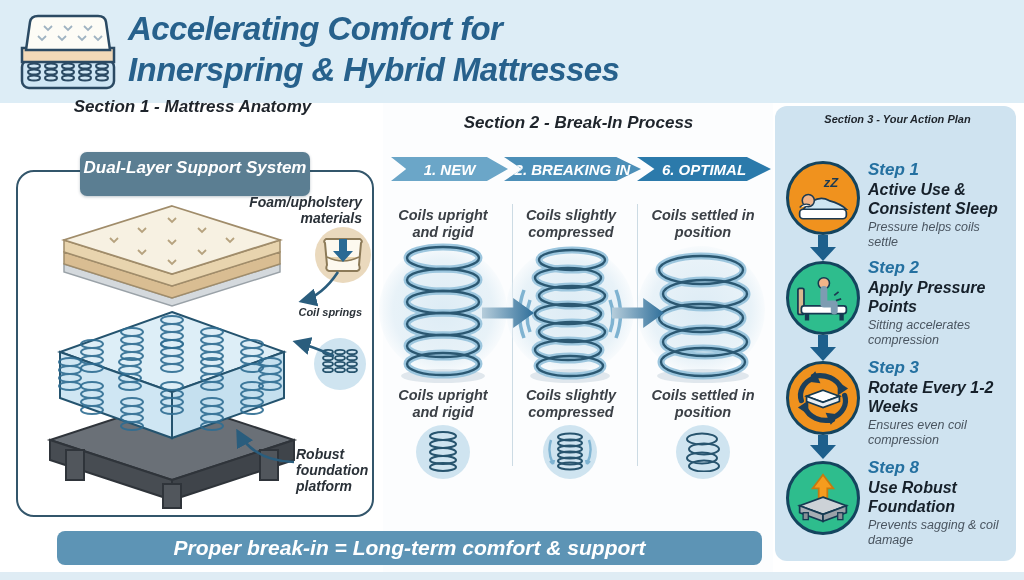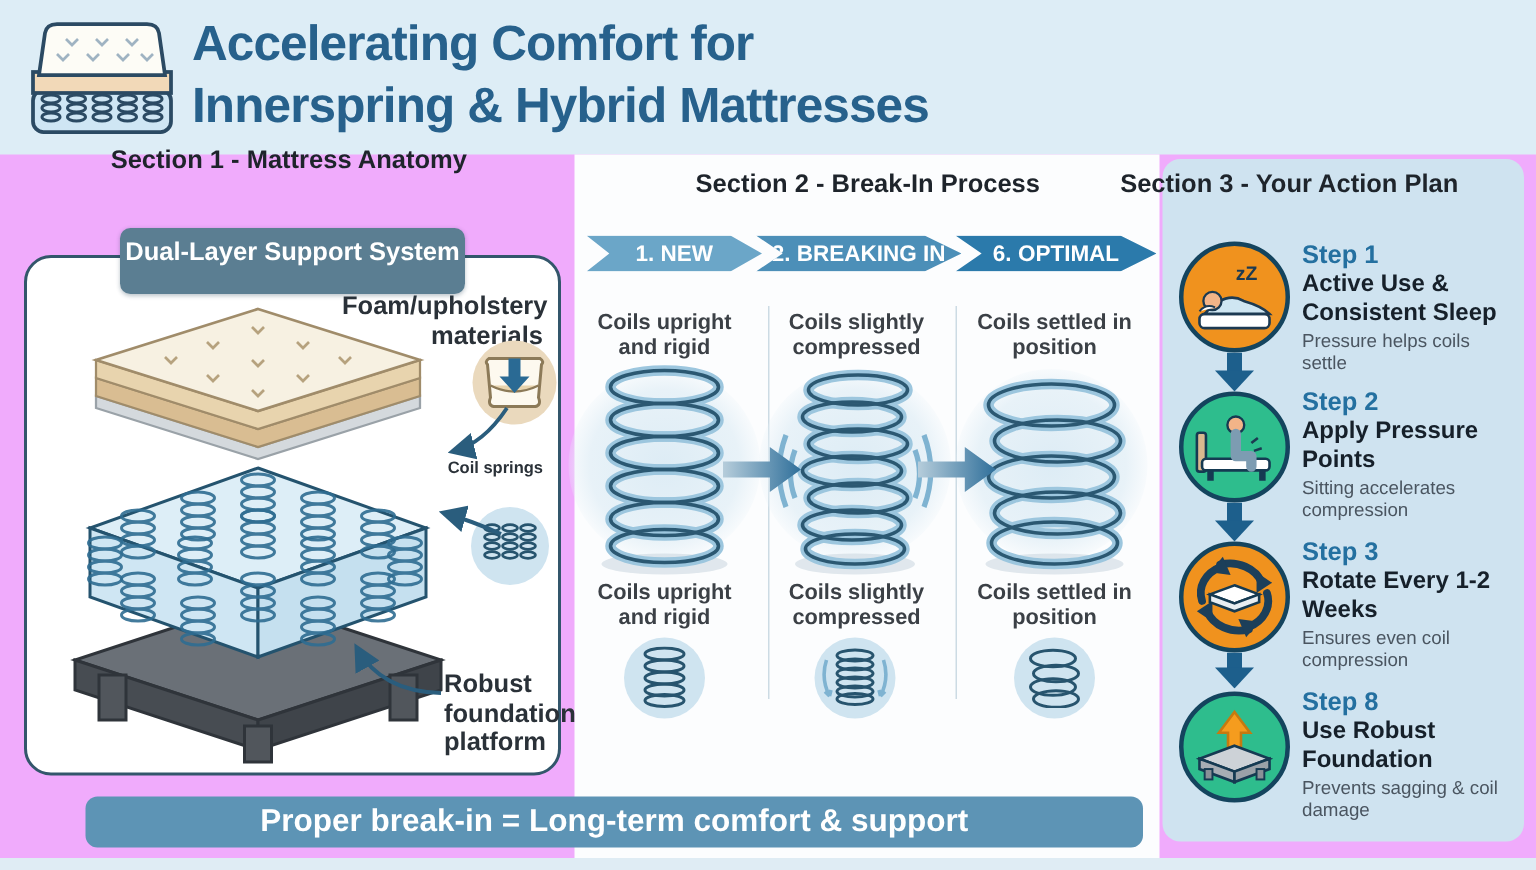--- a/index.html
+++ b/index.html
@@ -1,30 +1,30 @@
 <!DOCTYPE html>
 <html><head>
 <meta charset="utf-8">
 <style>
   html,body{margin:0;padding:0;background:#dfe9f0;}
-  .canvas{position:relative;width:1024px;height:580px;background:#f0abfc;
-          font-family:"Liberation Sans",sans-serif;overflow:hidden;}
+  .canvas{position:relative;width:1024px;height:580px;background:#ffffff;
+          font-family:"Liberation Sans",sans-serif;overflow:hidden;font-style:italic;}
   .abs{position:absolute;}
   .hdr-band{left:0;top:0;width:1024px;height:103px;background:#ddedf6;}
   .main-title{left:128px;top:8px;width:600px;color:#27618c;font-weight:bold;
               font-size:33px;line-height:41px;letter-spacing:-0.6px;}
   .sec2-bg{left:383px;top:103px;width:390px;height:477px;background:#fcfdfe;}
   .bottom-strip{left:0;top:572px;width:1024px;height:8px;background:#dfecf4;}
   .sec-title{font-weight:bold;font-size:17px;color:#1e242b;text-align:center;}
   .s1-box{left:16px;top:170px;width:354px;height:343px;background:#ffffff;
           border:2px solid #33566b;border-radius:18px;}
   .badge{left:80px;top:152px;width:230px;height:44px;background:#5b7e92;border-radius:7px;
          color:#fff;font-weight:bold;font-size:17px;text-align:center;line-height:32px;
          box-shadow:0 1px 3px rgba(30,60,80,.3);z-index:3;}
-  .lbl{font-weight:bold;font-size:17px;color:#2a3138;line-height:1.15;}
+  .lbl{font-weight:bold;font-size:14px;color:#2a3138;line-height:1.15;}
   .chev{height:24px;display:flex;align-items:center;color:#fff;font-weight:bold;
         font-size:15px;justify-content:center;
         clip-path:polygon(0% 0%,82% 0%,100% 50%,82% 100%,0% 100%,13% 50%);}
   .cap{width:118px;text-align:center;font-weight:bold;font-size:14.5px;color:#3b4046;line-height:1.18;}
   .divider{width:1px;background:#ccdbe4;top:204px;height:262px;}
   .glow{width:128px;height:128px;border-radius:50%;
         background:radial-gradient(circle,#ddecf5 0%,#e8f2f8 55%,rgba(255,255,255,0) 75%);}
   .mid-arrow{width:52px;height:30px;background:linear-gradient(90deg,#b6cddb,#2f6f9a);
              clip-path:polygon(0 32%,60% 32%,60% 0,100% 50%,60% 100%,60% 68%,0 68%);}
   .mini-circ{width:54px;height:54px;border-radius:50%;background:#cfe4f0;
@@ -328,21 +328,21 @@
         <g stroke="#27546e" stroke-width="2" fill="none">
       <ellipse cx="18" cy="7" rx="15" ry="5.5"></ellipse>
           <ellipse cx="20" cy="17" rx="15" ry="5.5"></ellipse>
       <ellipse cx="18" cy="26" rx="15" ry="5.5"></ellipse>
           <ellipse cx="20" cy="34" rx="15" ry="5.5"></ellipse>
         </g>
       </svg>
   </div>
 
   <div class="abs s3-panel"></div>
-  <div class="abs sec-title" style="left:739px;top:113px;width:241px;font-size:17px;">Section 3 - Your Action Plan</div>
+  <div class="abs sec-title" style="left:777px;top:113px;width:241px;font-size:11px;">Section 3 - Your Action Plan</div>
 
   <div class="abs step-circle" style="left:786px;top:161px;background:#f0921e;">
     <svg width="64" height="64" viewBox="0 0 74 74">
       <text x="38" y="24" font-family="Liberation Sans, sans-serif" font-weight="bold" font-size="15" fill="#1c3a52">zZ</text>
       <rect x="10" y="50" width="54" height="11" rx="4" fill="#fff" stroke="#1c3a52" stroke-width="2"></rect>
       <path d="M14,50 Q30,32 44,40 Q58,44 64,50 Z" fill="#cfe6f2" stroke="#1c3a52" stroke-width="2"></path>
       <circle cx="20" cy="40" r="7" fill="#f2b488" stroke="#1c3a52" stroke-width="1.8"></circle>
       <path d="M10,48 q5,-6 12,-3" fill="#fff" stroke="#1c3a52" stroke-width="1.5"></path>
     </svg>
   </div>

